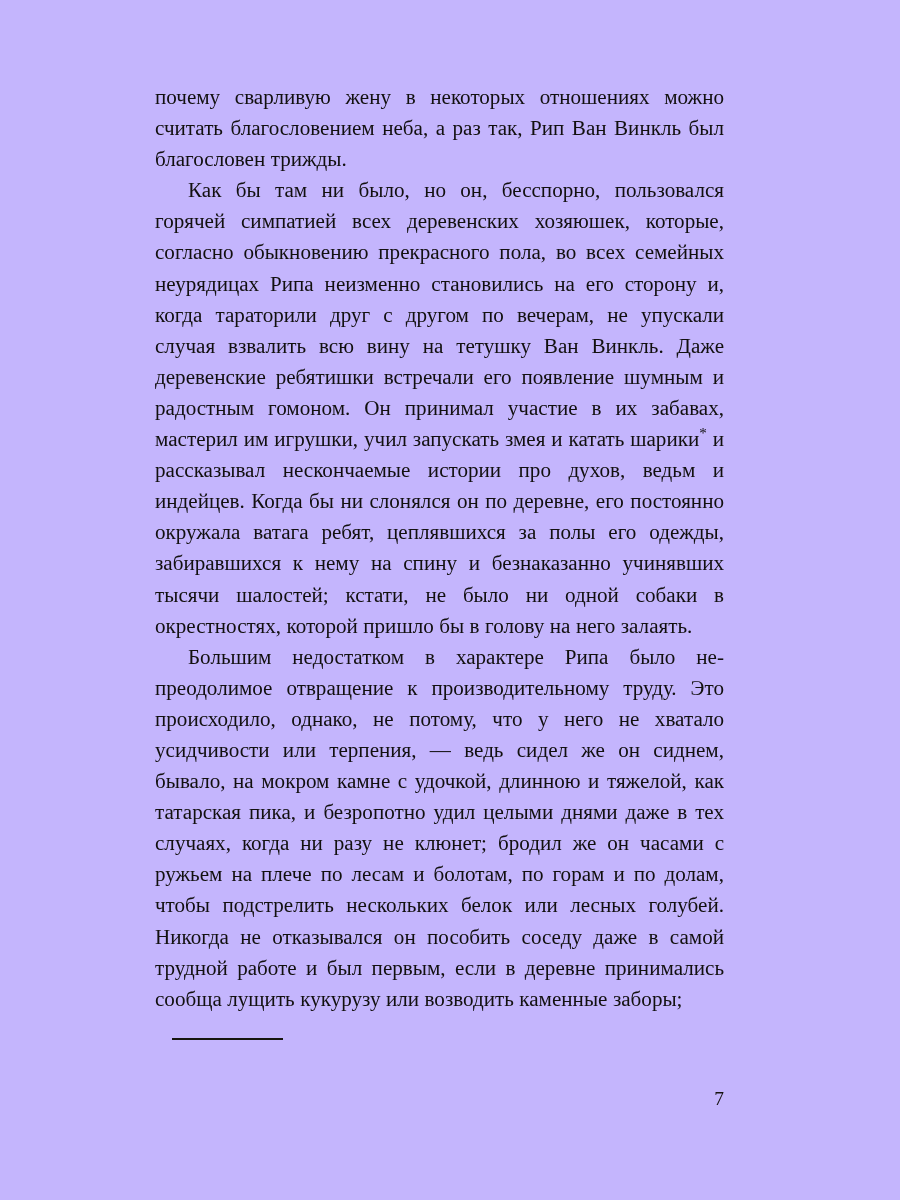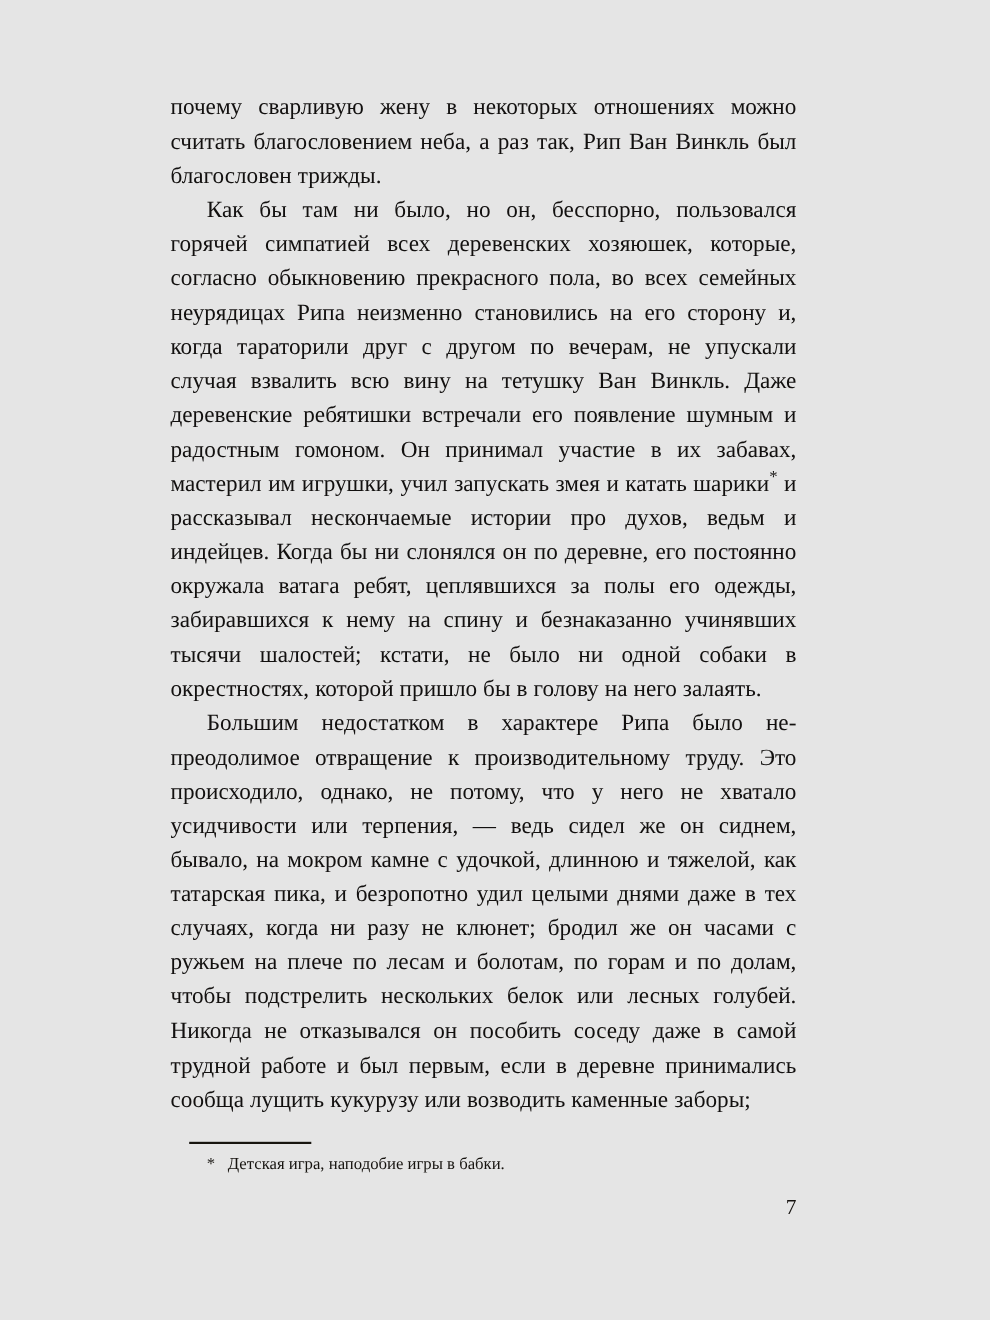--- a/index.html
+++ b/index.html
@@ -15,21 +15,21 @@
     overflow: hidden;
     position: relative;
   }
 
   .page {
     position: absolute;
     left: 0;
     top: 0;
     width: 900px;
     height: 1200px;
-    background: #e5e5e5;
+    background: #c4b5fd;
   }
 
   .text-block {
     position: absolute;
     left: 155px;
     top: 82px;
     width: 569px;
   }
 
   .para {
@@ -97,18 +97,17 @@
     <p class="para no-indent">почему сварливую жену в некоторых отношениях мож­но считать благословением неба, а раз так, Рип Ван Винкль был благословен трижды.</p>
 
     <p class="para"><span>Как бы там ни было, но он, бесспорно, пользовался горячей симпатией всех деревенских хозяюшек, кото­рые, согласно обыкновению прекрасного пола, во всех семейных неурядицах Рипа неизменно становились на его сторону и, когда тараторили друг с другом по вече­рам, не упускали случая взвалить всю вину на тетушку Ван Винкль. Даже деревенские ребятишки встречали его появление шумным и радостным гомоном. Он при­нимал участие в их забавах, мастерил им игрушки, учил запускать змея и катать шарики</span><sup class="fn-ref">*</sup><span> и рассказывал нескончаемые истории про духов, ведьм и индейцев. Когда бы ни слонялся он по деревне, его постоянно окружала ватага ребят, цеплявшихся за полы его одеж­ды, забиравшихся к нему на спину и безнаказанно учи­нявших тысячи шалостей; кстати, не было ни одной собаки в окрестностях, которой пришло бы в голову на него залаять.</span></p>
 
     <p class="para">Большим недостатком в характере Рипа было не­преодолимое отвращение к производительному труду. Это происходило, однако, не потому, что у него не хва­тало усидчивости или терпения, — ведь сидел же он сиднем, бывало, на мокром камне с удочкой, длинною и тяжелой, как татарская пика, и безропотно удил це­лыми днями даже в тех случаях, когда ни разу не клю­нет; бродил же он часами с ружьем на плече по лесам и болотам, по горам и по долам, чтобы подстрелить не­скольких белок или лесных голубей. Никогда не отка­зывался он пособить соседу даже в самой трудной рабо­те и был первым, если в деревне принимались сообща лущить кукурузу или возводить каменные заборы;</p>
 
   </div>
 
   <div class="footnote-area">
     <div class="footnote-rule"></div>
-    <p class="footnote-text"><span class="fn-mark">*</span><span>Детская игра, наподобие игры в бабки.</span></p>
   </div>
 
   <div class="page-number">7</div>
 
 </div>
 
 </body></html>

